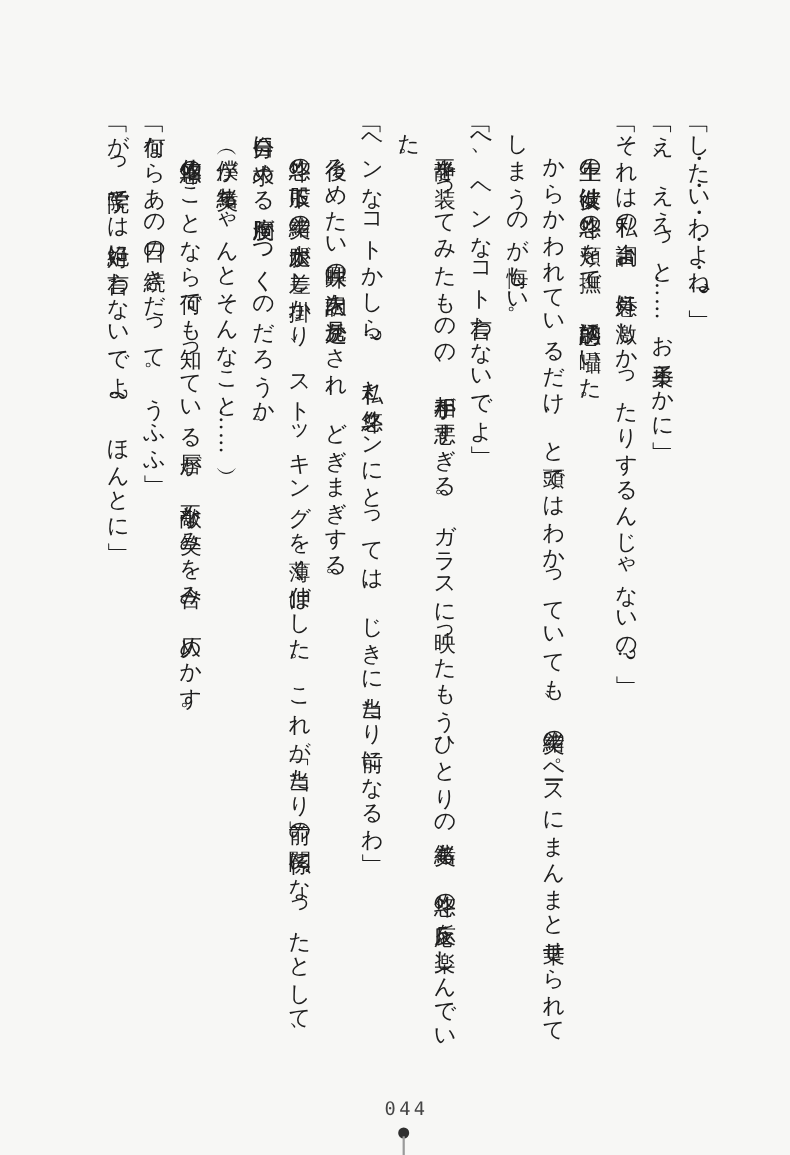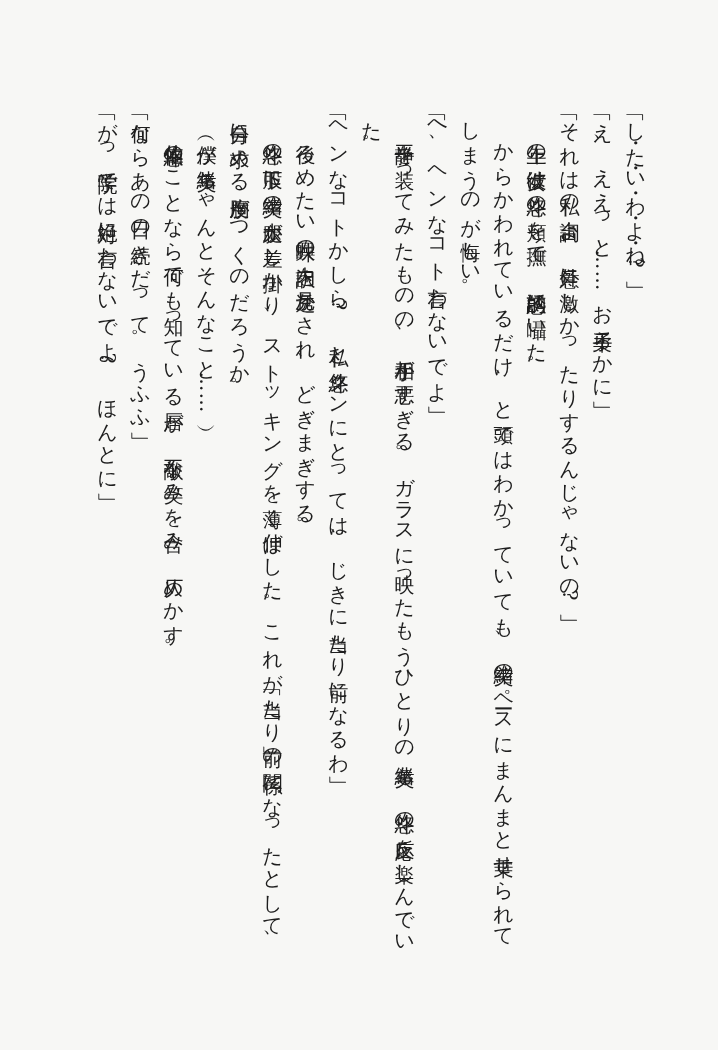--- a/index.html
+++ b/index.html
@@ -88,14 +88,19 @@
       <p class="para indent">平静を装ってみたものの、相手が悪すぎる。ガラスに映ったもうひとりの美緒も、悠斗の反応を楽しんでいた。</p>
       <p class="para">「ヘンなコトかしら?　私と悠斗クンにとっては、じきに当たり前になるわ」</p>
       <p class="para indent">後ろめたい興味の内訳を見透かされ、どぎまぎする。</p>
       <p class="para indent">悠斗の股下に美緒の太腿が差し掛かり、ストッキングを薄く伸ばした。これが「当たり前」の関係になったとして、自分に求める度胸がつくのだろうか。</p>
       <p class="para indent">（僕が美緒ちゃんとそんなこと……）</p>
       <p class="para indent">佐伯悠斗のことなら何でも知っている唇が、不敵な笑みを含み、仄めかす。</p>
       <p class="para">「何ならあの日の続きだって。うふふ」</p>
       <p class="para">「がっ学院では絶対に言わないでよ?　ほんとに」</p>
     </main>
 
+  <div class="footer-area">
+    <div class="page-number">044</div>
+    <div class="marker-dot"></div>
+    <div class="marker-line"></div>
+  </div>
 
 </div>
 
 </body></html>

